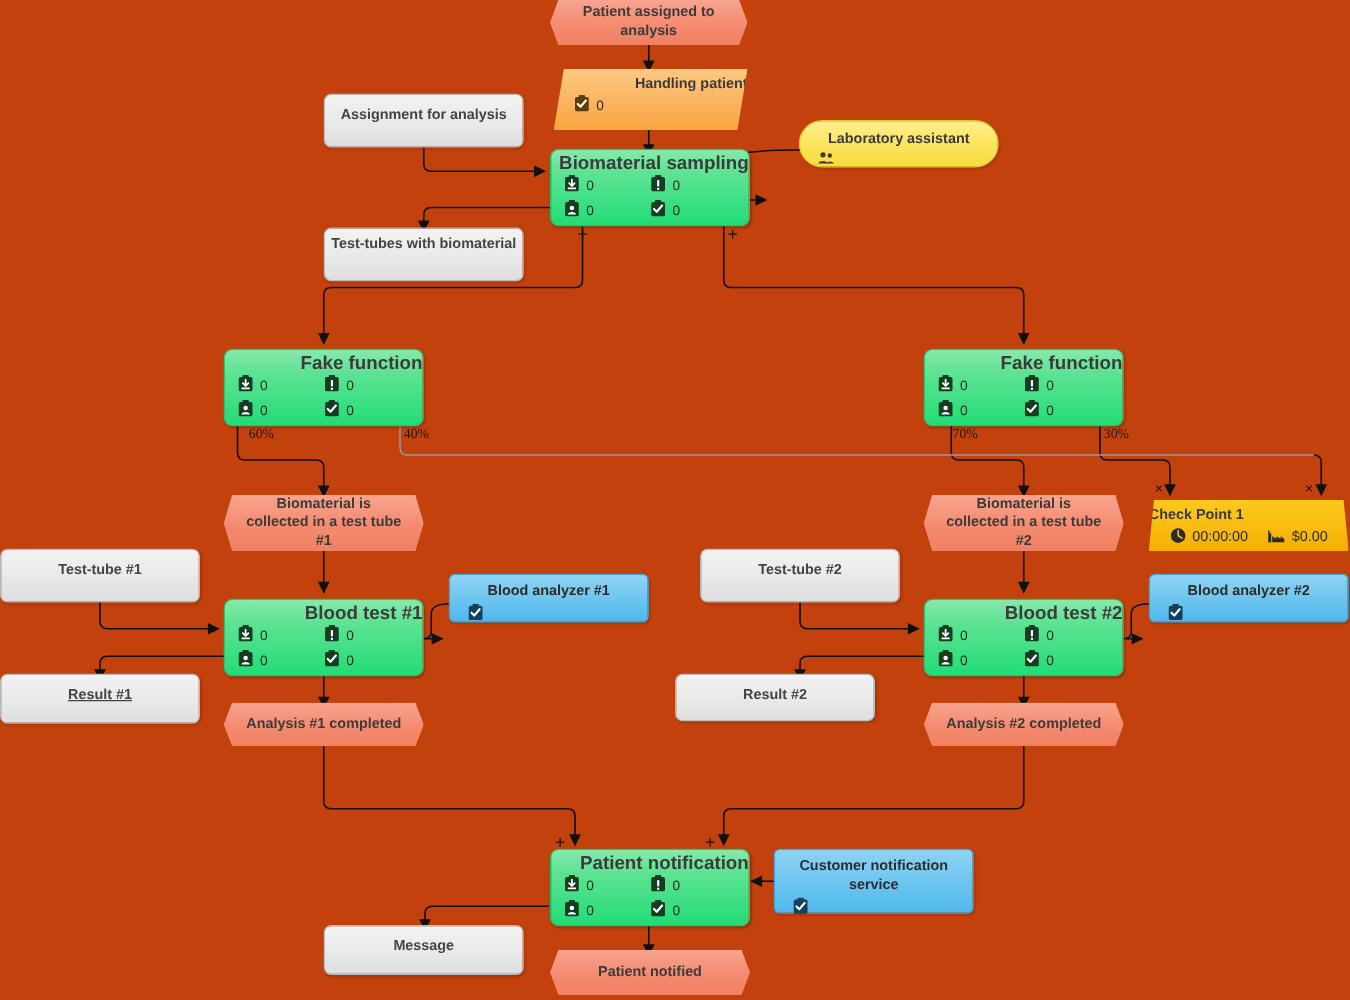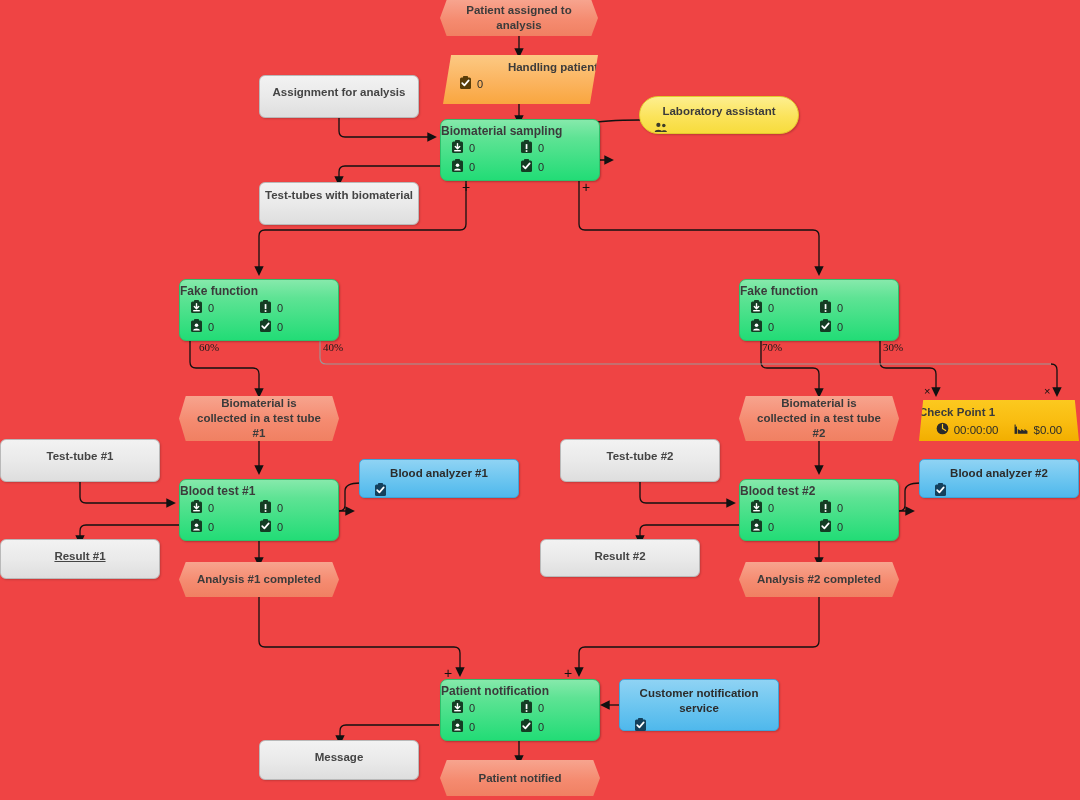--- a/index.html
+++ b/index.html
@@ -9,21 +9,21 @@
   }
   body {
     font-family: "Liberation Sans", sans-serif;
     -webkit-font-smoothing: antialiased;
   }
   #canvas {
     position: relative;
     width: 1080px;
     height: 800px;
     overflow: hidden;
-    background: #ef4444;
+    background: #c2410c;
   }
   #edges {
     position: absolute;
     left: 0; top: 0;
     width: 1080px;
     height: 800px;
     pointer-events: none;
   }
   .node {
     position: absolute;
@@ -47,22 +47,22 @@
 
   
   .activity {
     background: linear-gradient(to bottom, #86e9ab 0%, #5ee394 30%, #22dc76 100%);
     border: 1px solid #2fbf6b;
     border-radius: 7px;
     box-shadow: 1px 1px 2px rgba(0,0,0,0.25);
     color: #3b3b3b;
   }
   .activity .title {
-    text-align: left;
-    font-size: 12px;
+    text-align: right;
+    font-size: 15px;
     font-weight: bold;
     padding-top: 4px;
     line-height: 14px;
   }
   .counters {
     display: grid;
     grid-template-columns: 1fr 1fr;
     grid-template-rows: auto auto;
     padding: 2px 10px 4px 10px;
     row-gap: 3px;

